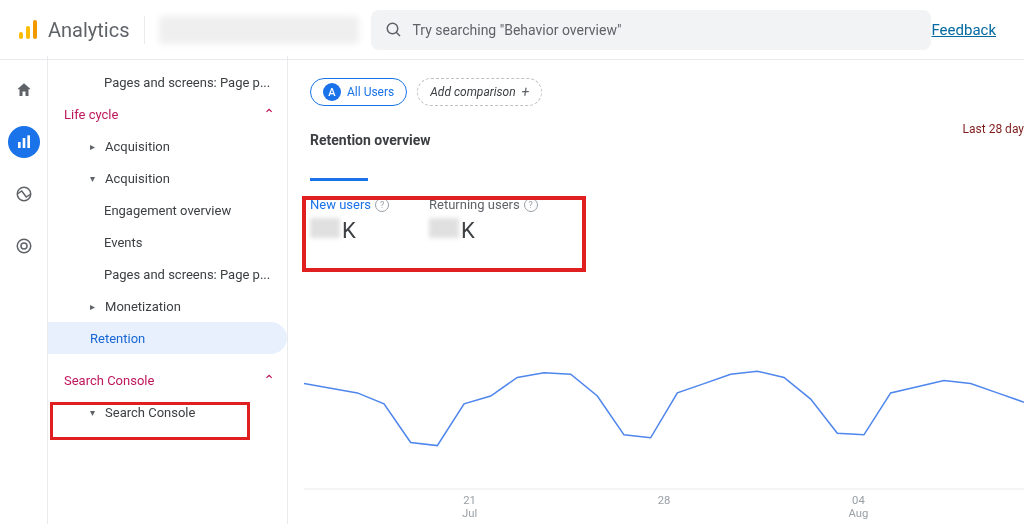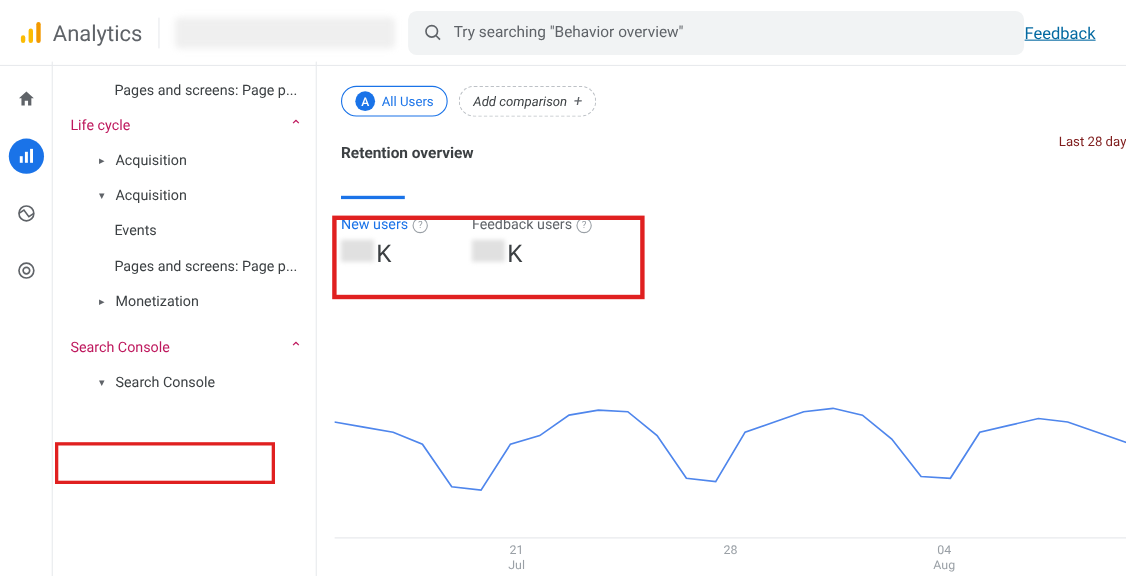--- a/index.html
+++ b/index.html
@@ -121,28 +121,32 @@
 
   <div class="nav-item child">
     <span class="caret">▸</span>
     <span>Acquisition</span>
   </div>
 
   <div class="nav-item child">
     <span class="caret">▾</span>
     <span>Acquisition</span>
   </div>
+  <div class="nav-item grandchild">Engagement overview</div>
   <div class="nav-item grandchild">Events</div>
   <div class="nav-item grandchild">Pages and screens: Page p...</div>
 
   <div class="nav-item child">
     <span class="caret">▸</span>
     <span>Monetization</span>
   </div>
 
+  <div class="nav-item child selected" style="padding-left:42px;">
+    <span>Retention</span>
+  </div>
 
   <div class="nav-item section" style="margin-top:10px;">
     <span>Search Console</span>
     <span style="font-size:14px;">⌃</span>
   </div>
 
   <div class="nav-item child">
     <span class="caret">▾</span>
     <span>Search Console</span>
   </div>
@@ -172,21 +176,21 @@
         <span>New users</span>
         <span class="qi">?</span>
       </div>
       <div class="m-value">
         <span class="blur-num"></span>
         <span>K</span>
       </div>
     </div>
     <div class="metric">
       <div class="m-label" style="color:#5f6368;">
-        <span>Feedback users</span>
+        <span>Returning users</span>
         <span class="qi">?</span>
       </div>
       <div class="m-value">
         <span class="blur-num"></span>
         <span>K</span>
       </div>
     </div>
   </div>
 
   <div class="red-box-metrics"></div>

